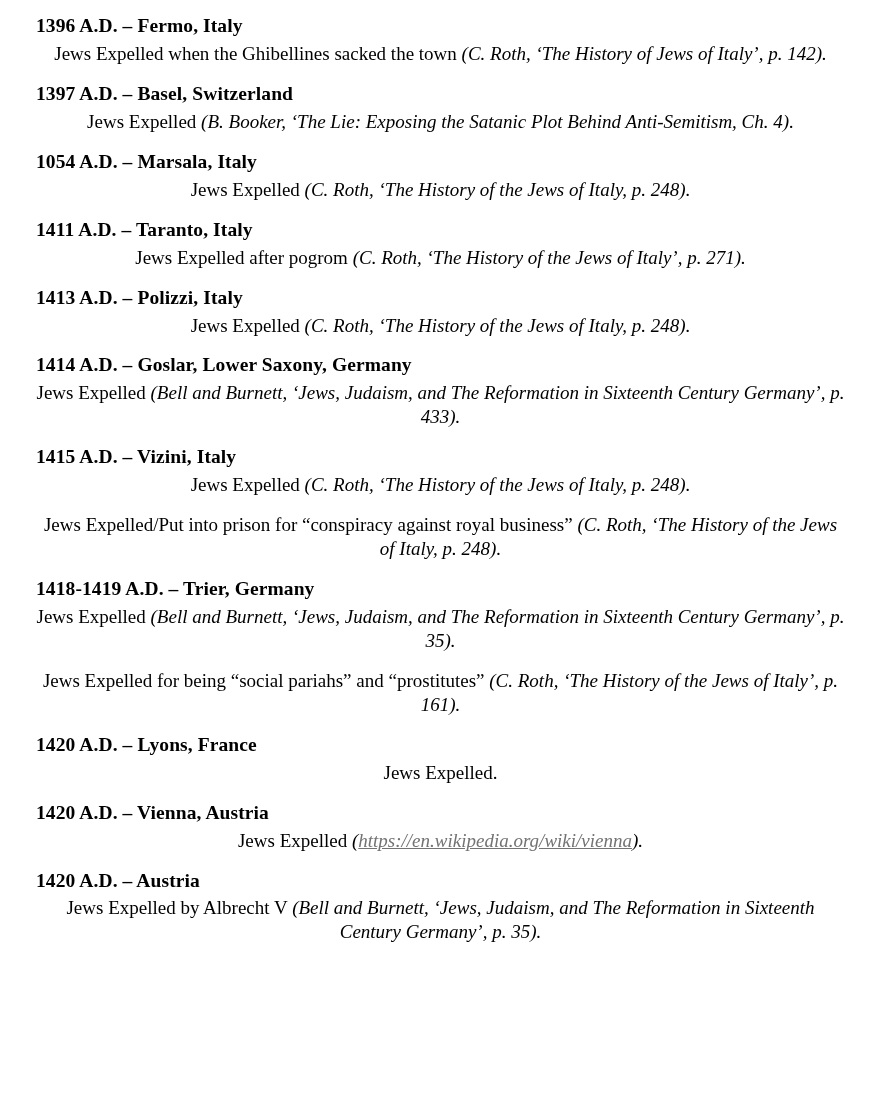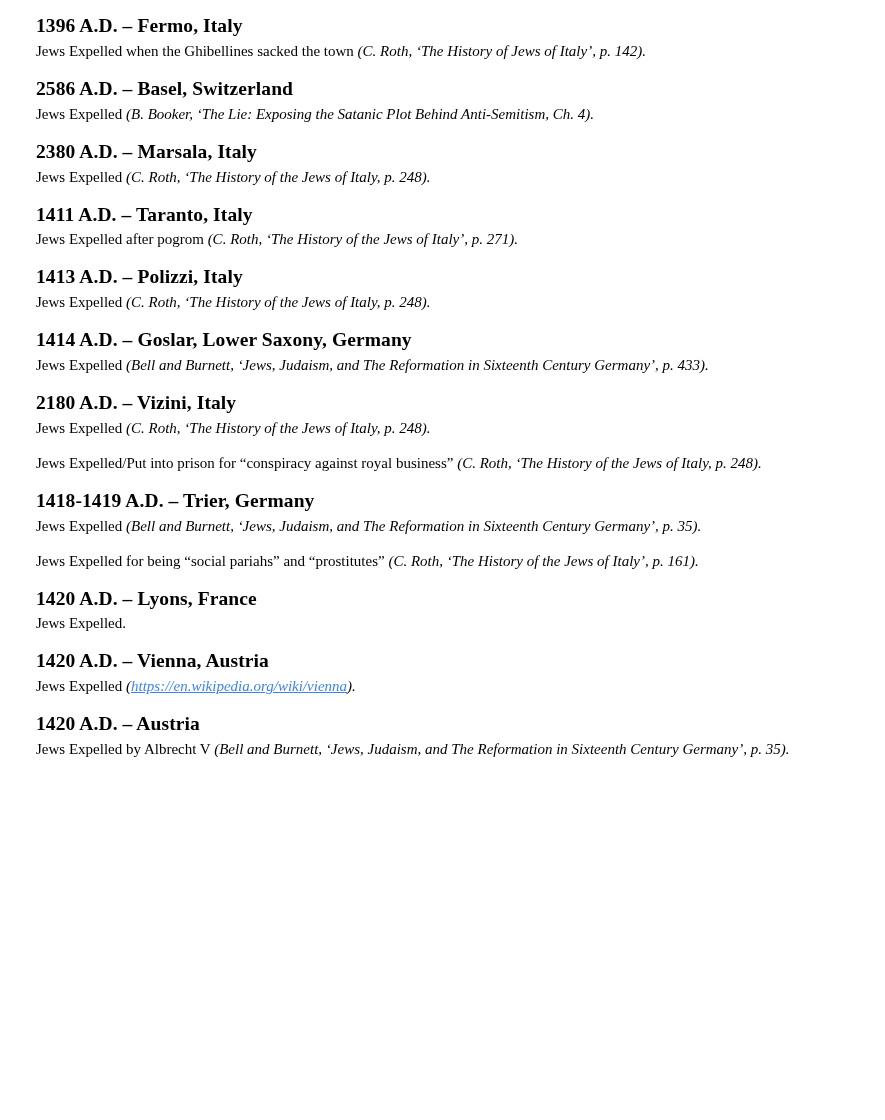--- a/index.html
+++ b/index.html
@@ -26,71 +26,71 @@
     margin-bottom: 8px;
   }
   .entry-heading {
     font-weight: bold;
     font-size: 19.5px;
     line-height: 1.28;
     margin: 0 0 3px 0;
     letter-spacing: 0.1px;
   }
   .entry-body {
-    font-size: 15px;
+    font-size: 19px;
     line-height: 1.26;
     margin: 0;
-    text-align: left;
+    text-align: center;
   }
   .cite {
     font-style: italic;
   }
   .link {
     font-style: italic;
-    color: #3b82f6;
+    color: #737373;
     text-decoration: underline;
   }
 </style>
 </head>
 <body>
 
 <div class="page">
 
   <div class="entry">
     <p class="entry-heading">1396 A.D. – Fermo, Italy</p>
     <p class="entry-body"><span>Jews Expelled when the Ghibellines sacked the town </span><span class="cite">(C. Roth, ‘The History of Jews of Italy’, p. 142)</span><span class="cite">.</span></p>
   </div>
 
   <div class="entry">
-    <p class="entry-heading">2586 A.D. – Basel, Switzerland</p>
+    <p class="entry-heading">1397 A.D. – Basel, Switzerland</p>
     <p class="entry-body"><span>Jews Expelled </span><span class="cite">(B. Booker, ‘The Lie: Exposing the Satanic Plot Behind Anti-Semitism, Ch. 4)</span><span class="cite">.</span></p>
   </div>
 
   <div class="entry">
-    <p class="entry-heading">2380 A.D. – Marsala, Italy</p>
+    <p class="entry-heading">1054 A.D. – Marsala, Italy</p>
     <p class="entry-body"><span>Jews Expelled </span><span class="cite">(C. Roth, ‘The History of the Jews of Italy, p. 248)</span><span class="cite">.</span></p>
   </div>
 
   <div class="entry">
     <p class="entry-heading">1411 A.D. – Taranto, Italy</p>
     <p class="entry-body"><span>Jews Expelled after pogrom </span><span class="cite">(C. Roth, ‘The History of the Jews of Italy’, p. 271)</span><span class="cite">.</span></p>
   </div>
 
   <div class="entry">
     <p class="entry-heading">1413 A.D. – Polizzi, Italy</p>
     <p class="entry-body"><span>Jews Expelled </span><span class="cite">(C. Roth, ‘The History of the Jews of Italy, p. 248)</span><span class="cite">.</span></p>
   </div>
 
   <div class="entry">
     <p class="entry-heading">1414 A.D. – Goslar, Lower Saxony, Germany</p>
     <p class="entry-body"><span>Jews Expelled </span><span class="cite">(Bell and Burnett, ‘Jews, Judaism, and The Reformation in Sixteenth Century Germany’, p. 433)</span><span class="cite">.</span></p>
   </div>
 
   <div class="entry">
-    <p class="entry-heading">2180 A.D. – Vizini, Italy</p>
+    <p class="entry-heading">1415 A.D. – Vizini, Italy</p>
     <p class="entry-body"><span>Jews Expelled </span><span class="cite">(C. Roth, ‘The History of the Jews of Italy, p. 248)</span><span class="cite">.</span></p>
   </div>
 
   <div class="entry">
     <p class="entry-body"><span>Jews Expelled/Put into prison for “conspiracy against royal business” </span><span class="cite">(C. Roth, ‘The History of the Jews of Italy, p. 248)</span><span class="cite">.</span></p>
   </div>
 
   <div class="entry">
     <p class="entry-heading">1418-1419 A.D. – Trier, Germany</p>
     <p class="entry-body"><span>Jews Expelled </span><span class="cite">(Bell and Burnett, ‘Jews, Judaism, and The Reformation in Sixteenth Century Germany’, p. 35)</span><span class="cite">.</span></p>

